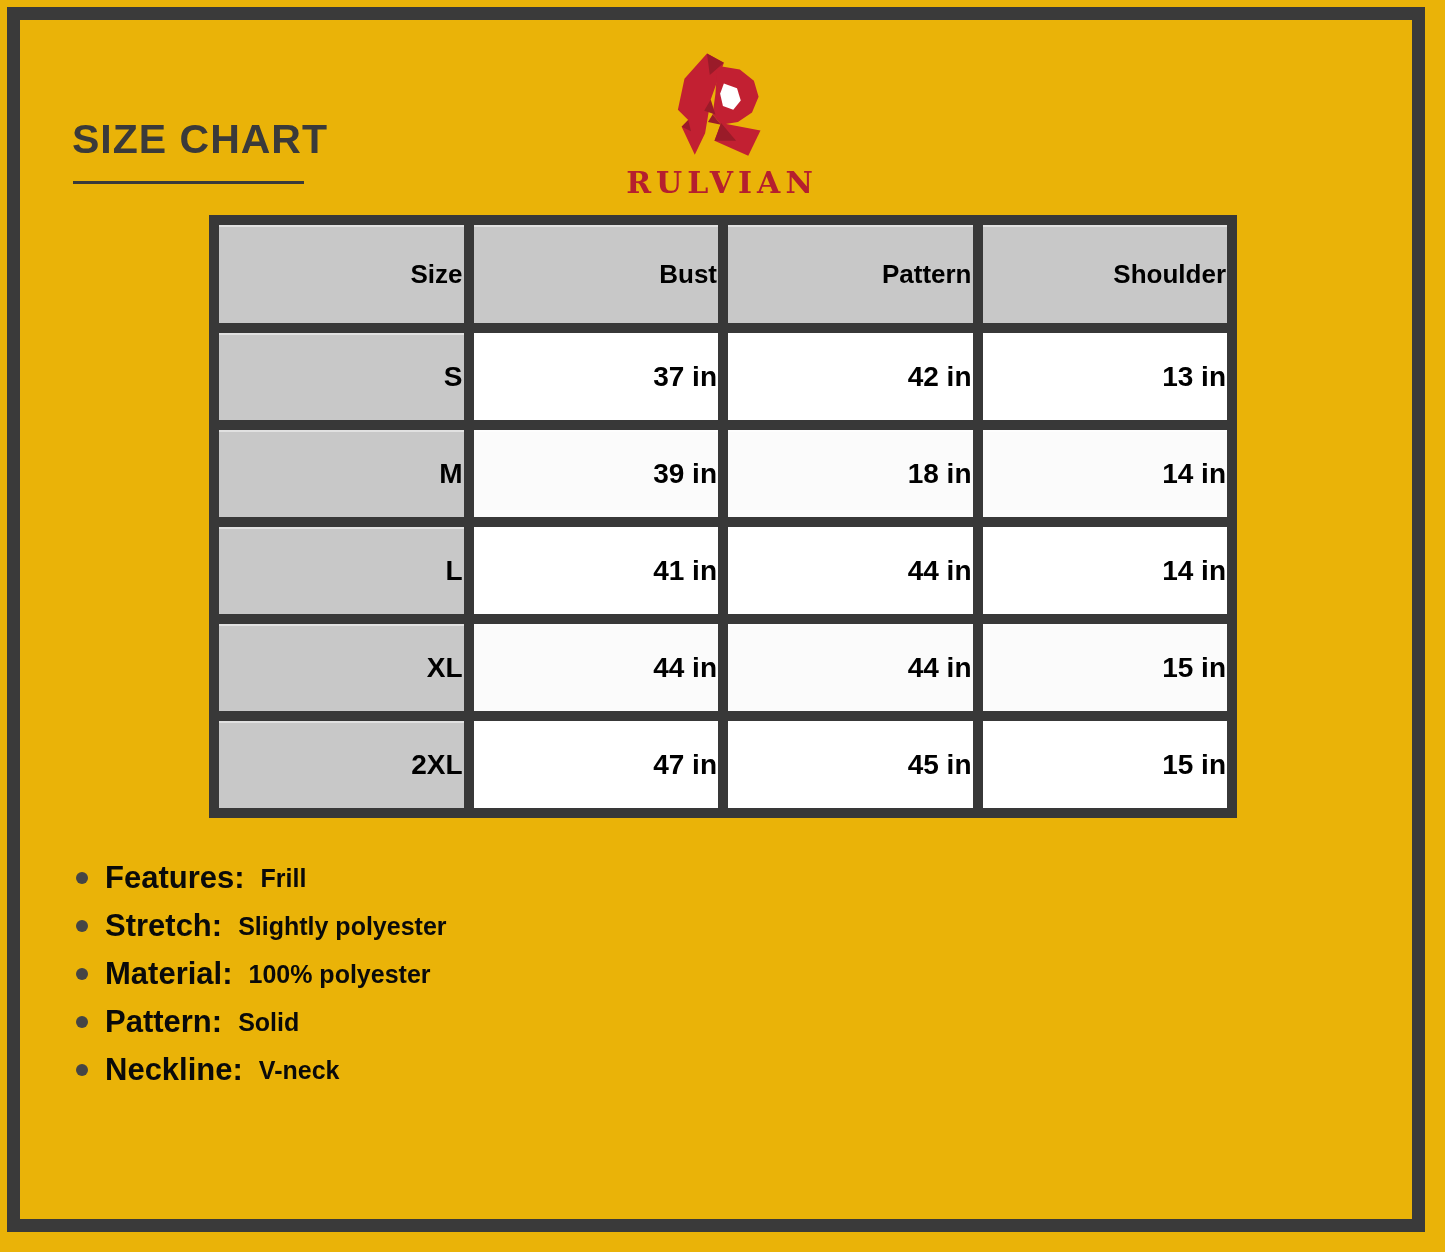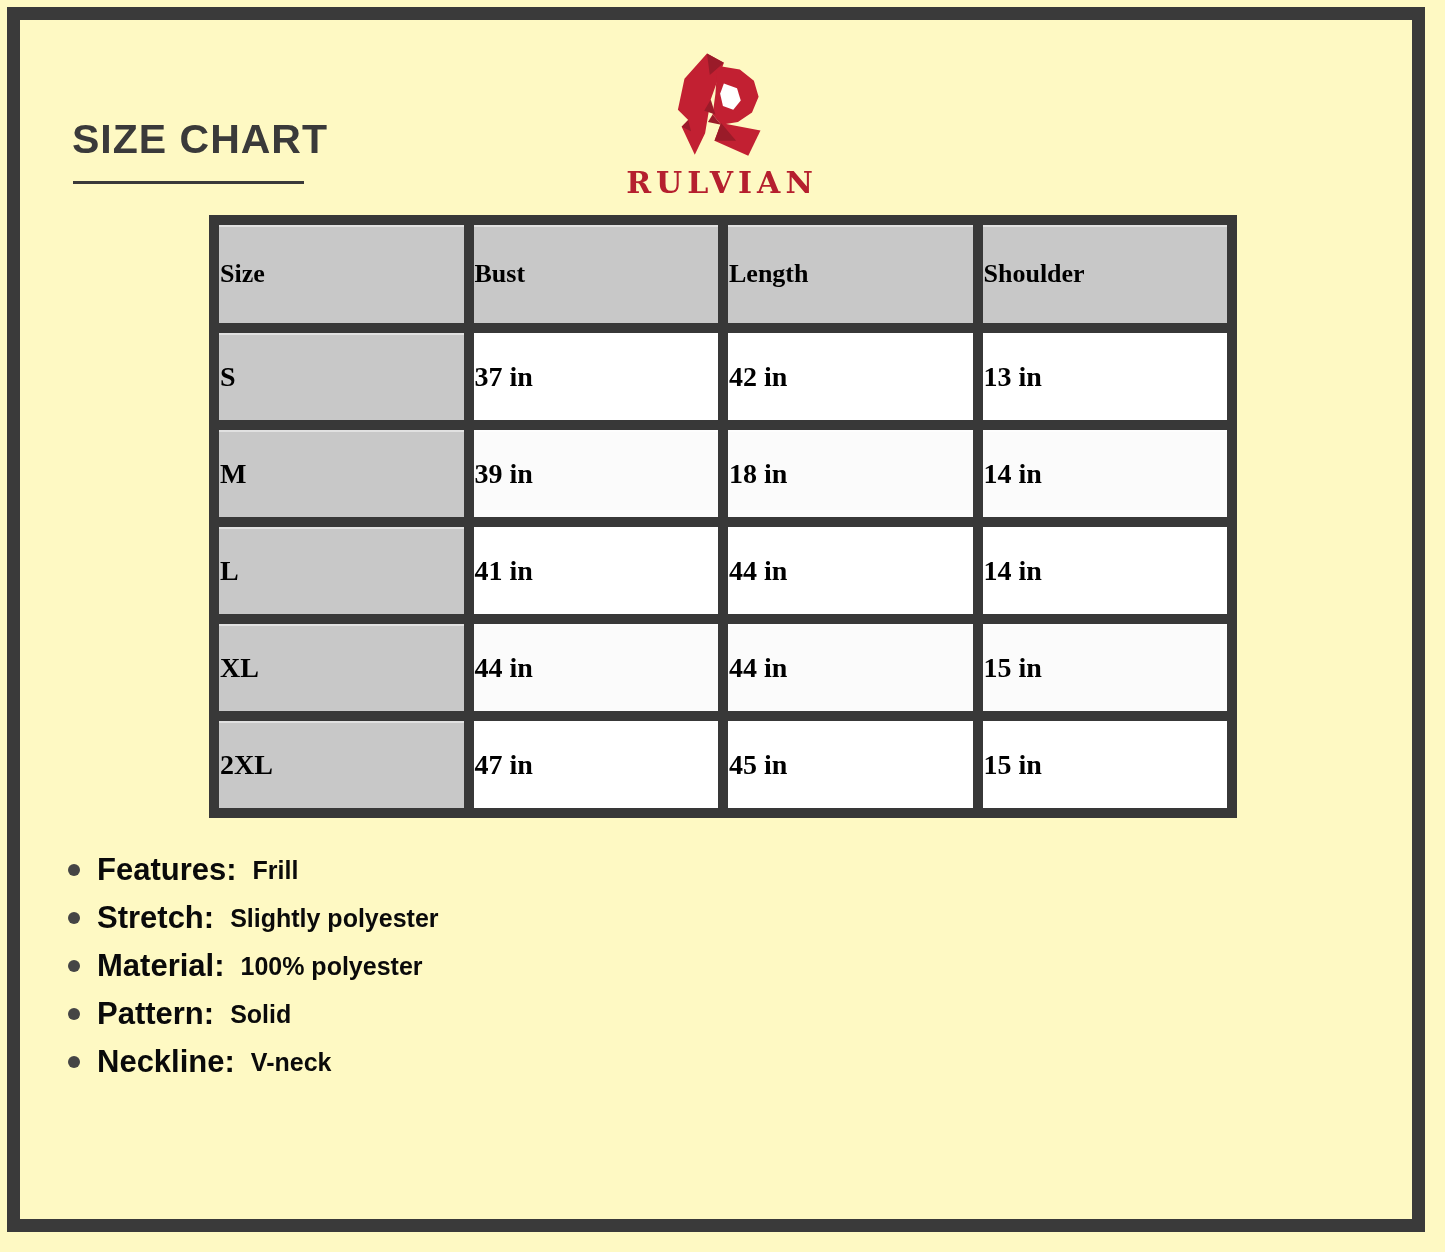--- a/index.html
+++ b/index.html
@@ -1,17 +1,17 @@
 <!DOCTYPE html>
 <html><head>
 <meta charset="utf-8">
 <style>
   html,body{margin:0;padding:0;background:#ffffff;}
   .canvas{
-    position:relative;width:1445px;height:1252px;background:#fef9c3;
+    position:relative;width:1445px;height:1252px;background:#eab308;
     font-family:"Liberation Sans",sans-serif;overflow:hidden;
   }
   .frame{
     position:absolute;left:7px;top:7px;width:1418px;height:1225px;
     border:13px solid #3a3a3a;box-sizing:border-box;pointer-events:none;
   }
   .title{
     position:absolute;left:72px;top:116px;margin:0;
     font-size:41px;font-weight:700;color:#3a3a3a;letter-spacing:1px;
   }
@@ -26,31 +26,31 @@
   .brand-name{
     font-family:"DejaVu Serif","Liberation Serif",serif;
     font-weight:700;font-size:30px;letter-spacing:5px;color:#b51f2e;margin-top:2px;
   }
   .size-table{
     position:absolute;left:209px;top:215px;width:1028px;
     border-collapse:collapse;table-layout:fixed;
     border:6px solid #383838;
   }
   .size-table th,.size-table td{
-    border:10px solid #383838;text-align:left;vertical-align:middle;
-    color:#000;box-shadow:inset 0 2px 0 rgba(255,255,255,0.45);font-family:Liberation Serif, serif;
+    border:10px solid #383838;text-align:right;vertical-align:middle;
+    color:#000;box-shadow:inset 0 2px 0 rgba(255,255,255,0.45);
   }
   .size-table thead tr{height:108px;}
   .size-table tbody tr{height:97px;}
   .size-table th{background:#c8c8c8;font-size:26px;font-weight:700;}
   .size-table td.size-cell{background:#c8c8c8;font-size:28px;font-weight:700;}
   .size-table td.data-cell{background:#ffffff;font-size:28px;font-weight:700;}
   .size-table tbody tr:nth-child(even) td.data-cell{background:#fbfbfb;}
   .attributes{
-    position:absolute;left:68px;top:846px;margin:0;padding:0;list-style:none;
+    position:absolute;left:68px;top:846px;margin:8px;padding:0;list-style:none;
   }
   .attributes li{display:flex;align-items:center;height:48px;}
   .dot{
     width:12px;height:12px;border-radius:50%;background:#454545;
     margin-right:17px;flex:none;
   }
   .attr-label{font-size:31px;font-weight:700;color:#0a0a0a;white-space:pre;}
   .attr-value{font-size:25px;font-weight:700;color:#0a0a0a;margin-left:16px;white-space:pre;}
 </style>
 </head>
@@ -76,21 +76,21 @@
       <polygon fill="#ffffff" points="67,33 81,38 85,51 77,61 66,57 63,44"></polygon>
     </svg>
     <div class="brand-name">RULVIAN</div>
   </div>
 
   <table class="size-table">
     <thead>
       <tr>
         <th>Size</th>
         <th>Bust</th>
-        <th>Length</th>
+        <th>Pattern</th>
         <th>Shoulder</th>
       </tr>
     </thead>
     <tbody>
       <tr>
         <td class="size-cell">S</td>
         <td class="data-cell">37 in</td>
         <td class="data-cell">42 in</td>
         <td class="data-cell">13 in</td>
       </tr>

